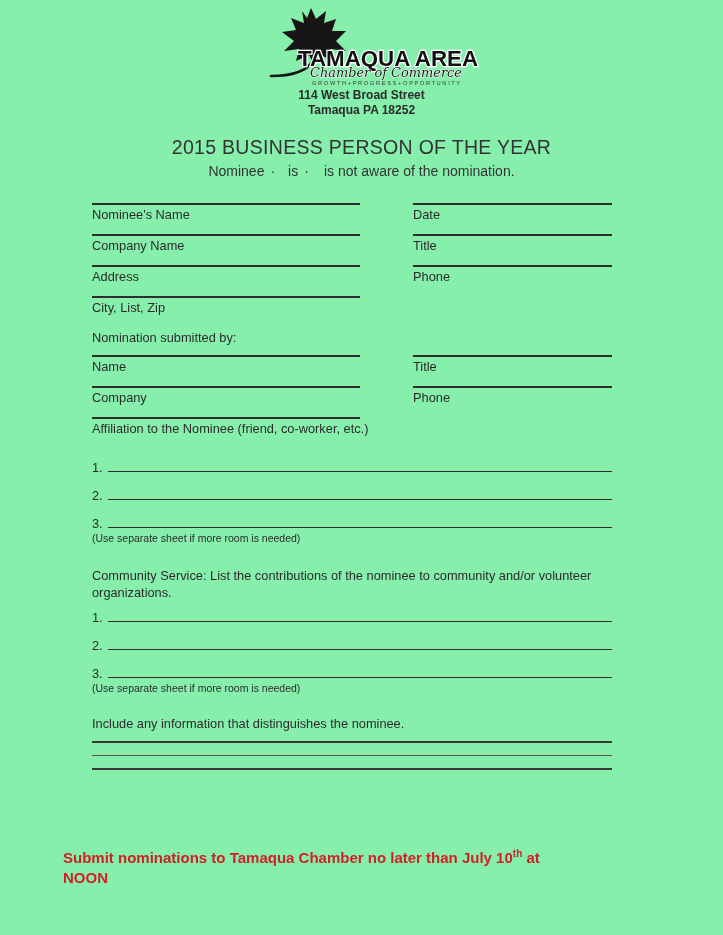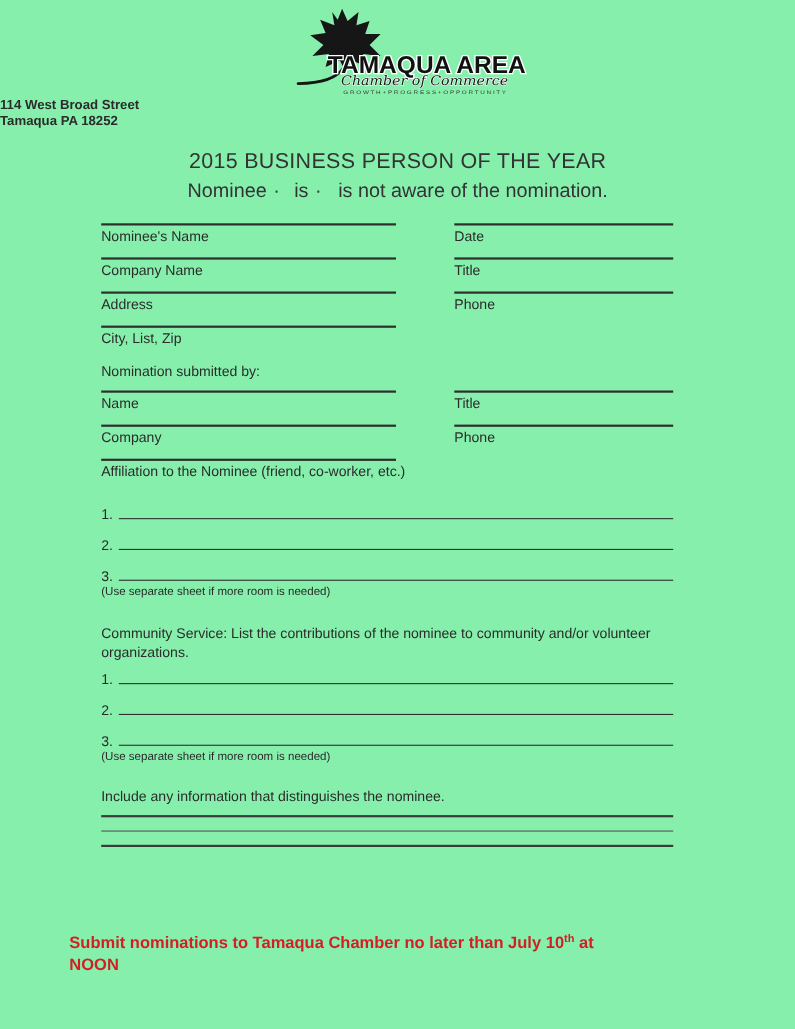--- a/index.html
+++ b/index.html
@@ -10,32 +10,32 @@
     background:#86efac;
     font-family:"Liberation Sans", sans-serif;
     color:#2e2e2e;
     overflow:hidden;
   }
   
   .logo-block { position:absolute; left:268px; top:6px; width:218px; height:82px; }
   
   .address {
     position:absolute; top:88px; left:0; width:723px;
-    text-align:left; font-weight:bold; font-size:12px;
+    text-align:center; font-weight:bold; font-size:12px;
     line-height:1.25; color:#2b2b2b;
   }
   
   .title {
     position:absolute; top:136px; left:0; width:723px;
     text-align:center; font-size:19.5px; font-weight:400;
     letter-spacing:0.3px; color:#333;
   }
   .subtitle {
     position:absolute; top:163px; left:0; width:723px;
-    text-align:center; font-size:18px; color:#333;
+    text-align:center; font-size:14px; color:#333;
   }
   .subtitle .dot1 { margin:0 13px 0 6px; }
   .subtitle .dot2 { margin:0 15px 0 6px; }
   
   .form {
     position:absolute; left:92px; top:203px; width:520px;
     font-size:12.8px; color:#2b2b2b;
   }
   .frow { display:flex; justify-content:space-between; height:31px; }
   .field { width:268px; }

